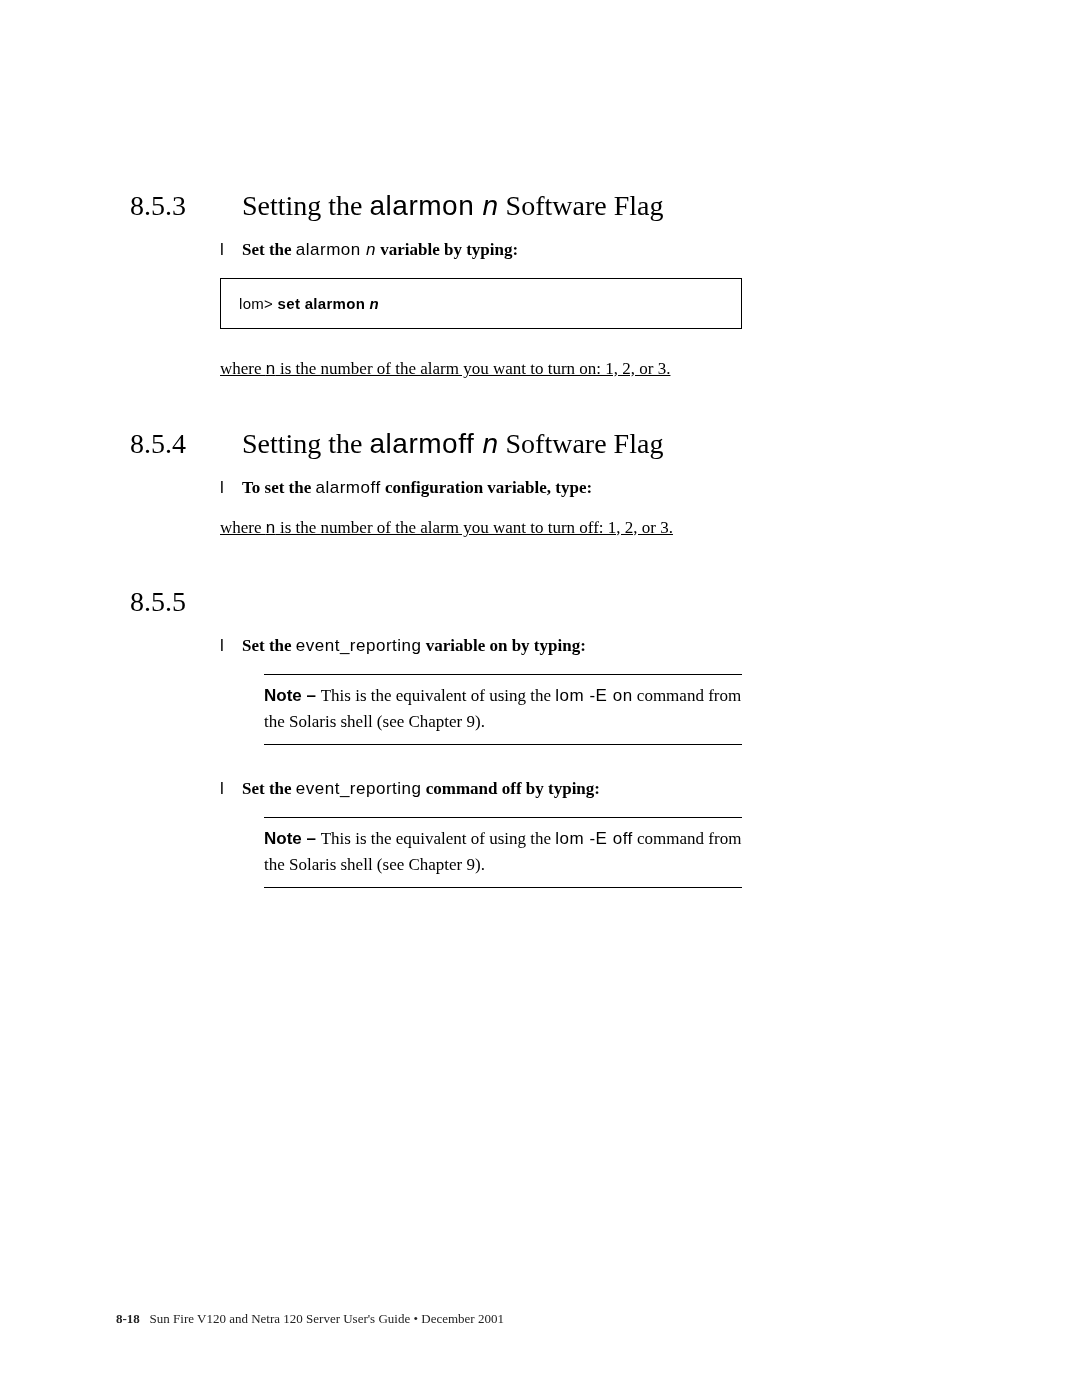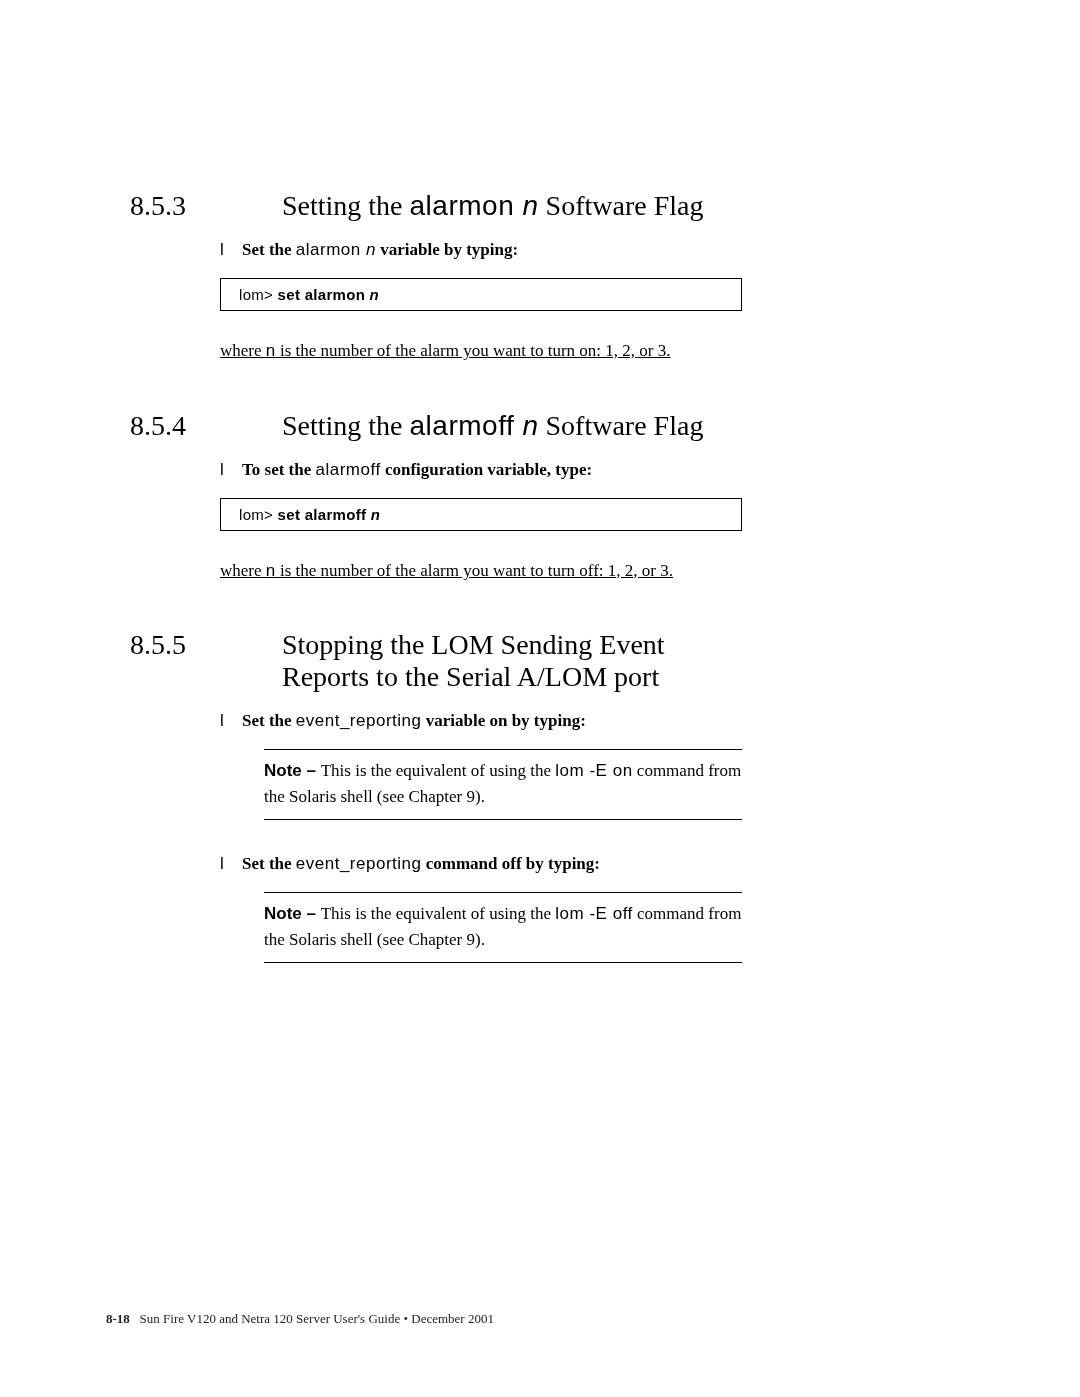--- a/index.html
+++ b/index.html
@@ -21,42 +21,41 @@
     .sec-num {
       width: 112px;
       flex-shrink: 0;
       font-size: 28px;
       font-weight: 400;
     }
     .sec-title {
       font-size: 28px;
       font-weight: 400;
       flex: 1;
-      margin-left: 40px;
     }
     .mono { font-family: "Helvetica Neue", Helvetica, Arial, sans-serif; letter-spacing: 0.5px; }
     .italic { font-style: italic; }
     .body-col { margin-left: 90px; }
     .bullet-line {
       display: flex;
       align-items: flex-start;
       margin-top: 12px;
       margin-bottom: 18px;
       font-size: 17px;
     }
     .bullet-mark {
       width: 22px;
       flex-shrink: 0;
       font-family: Arial, sans-serif;
     }
     .bullet-text { flex: 1; font-weight: bold; }
     .bullet-text .mono { font-weight: normal; }
     .code-box {
       border: 1.5px solid #000;
-      padding: 7px 18px;
+      padding: 16px 18px;
       font-family: "Helvetica Neue", Helvetica, Arial, sans-serif;
       font-size: 15px;
       margin-bottom: 28px;
       letter-spacing: 0.3px;
     }
     .code-box .italic { font-style: italic; }
     .para {
       font-size: 17px;
       margin-bottom: 46px;
       line-height: 1.45;
@@ -68,21 +67,21 @@
       padding: 8px 0 10px 0;
       font-size: 17px;
       line-height: 1.5;
       margin-bottom: 34px;
       margin-left: 44px;
     }
     .note-block .bold { font-family: Arial, Helvetica, sans-serif; font-weight: bold; }
     .footer {
       position: absolute;
       bottom: 70px;
-      left: 106px;
+      left: 116px;
       font-size: 13px;
       color: #222;
     }
     .footer .fb { font-weight: bold; }
   </style>
 </head>
 <body>
 
 <div class="page">
 
@@ -115,31 +114,27 @@
     </div>
   </div>
 
   <div class="body-col">
     <div class="bullet-line">
       <span class="bullet-mark">l</span>
       <span class="bullet-text">
         <span>To set the </span><span class="mono">alarmoff</span><span> configuration variable, type:</span>
       </span>
     </div>
-    <div class="code-box">
-      <span>lom&gt; </span><b><span>set alarmoff </span><span class="italic">n</span></b>
-    </div>
     <div class="para">
       <span>where </span><span class="mono">n</span><span> is the number of the alarm you want to turn off: 1, 2, or 3.</span>
     </div>
   </div>
 
   <div class="section-row">
     <div class="sec-num">8.5.5</div>
-    <div class="sec-title">Stopping the LOM Sending Event Reports to the Serial A/LOM port</div>
   </div>
 
   <div class="body-col">
     <div class="bullet-line">
       <span class="bullet-mark">l</span>
       <span class="bullet-text">
         <span>Set the </span><span class="mono">event_reporting</span><span> variable on by typing:</span>
       </span>
     </div>
     <div class="note-block">

